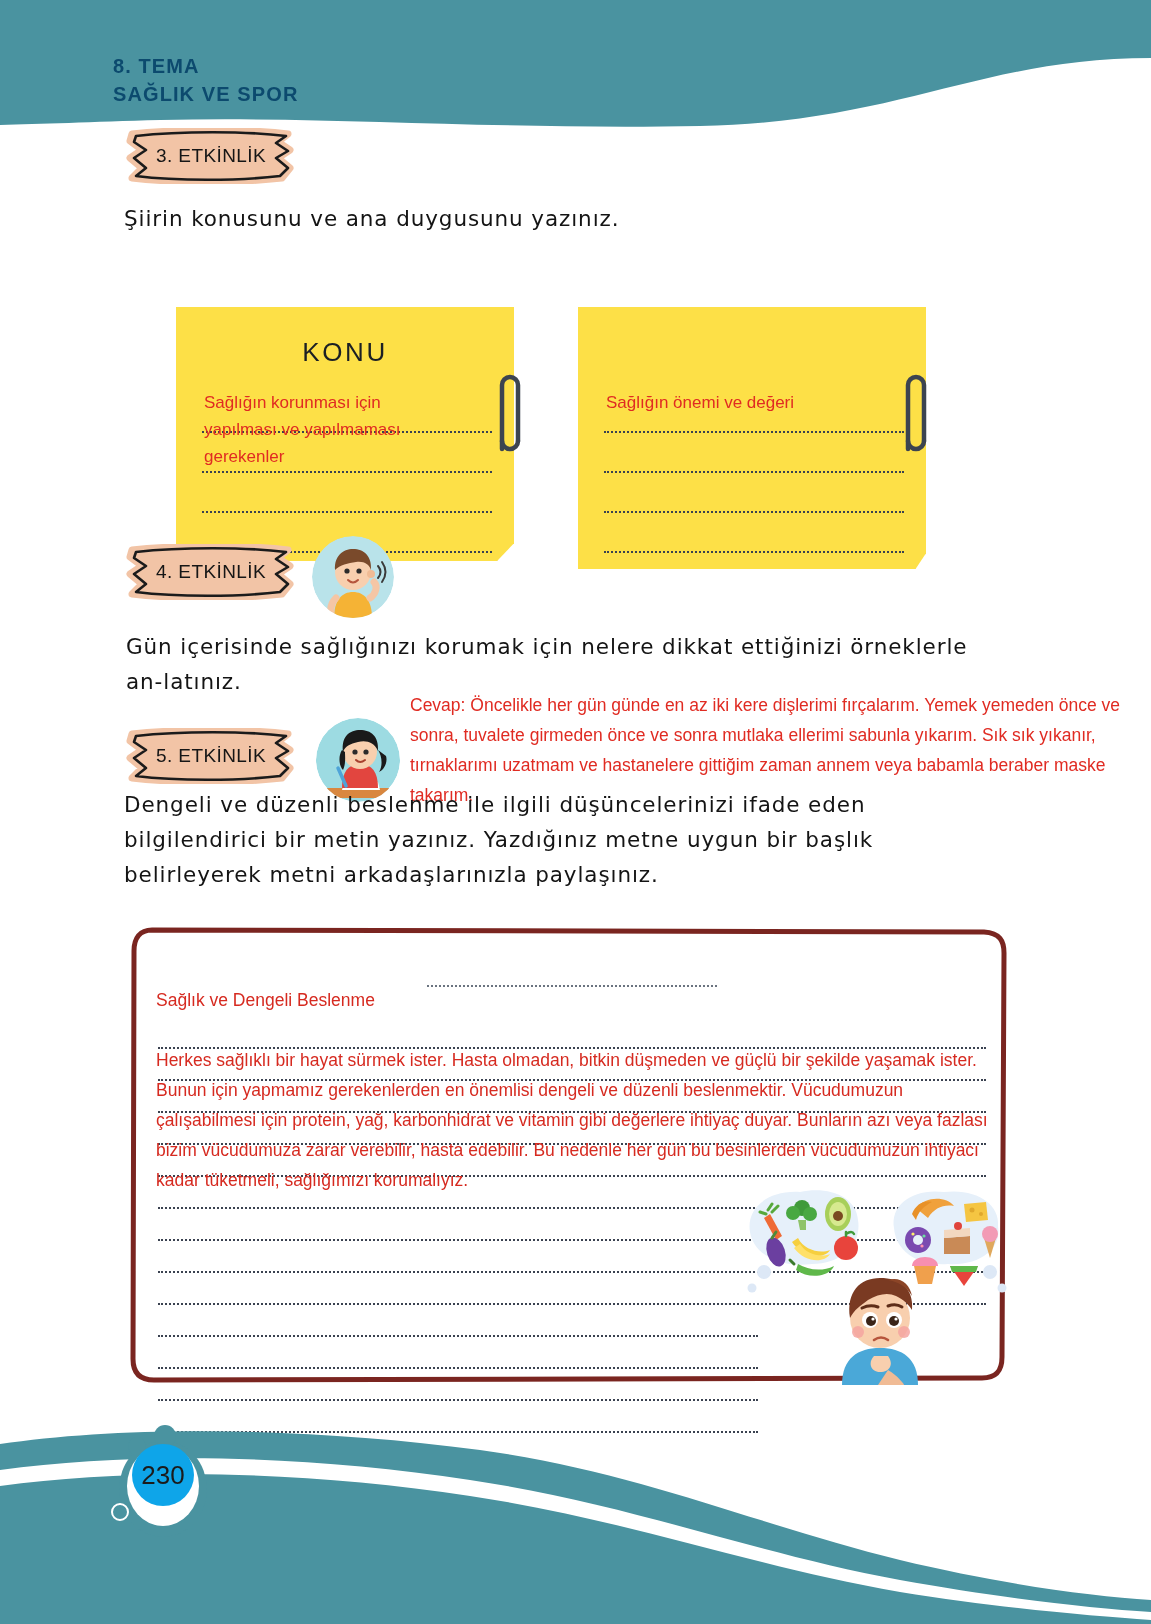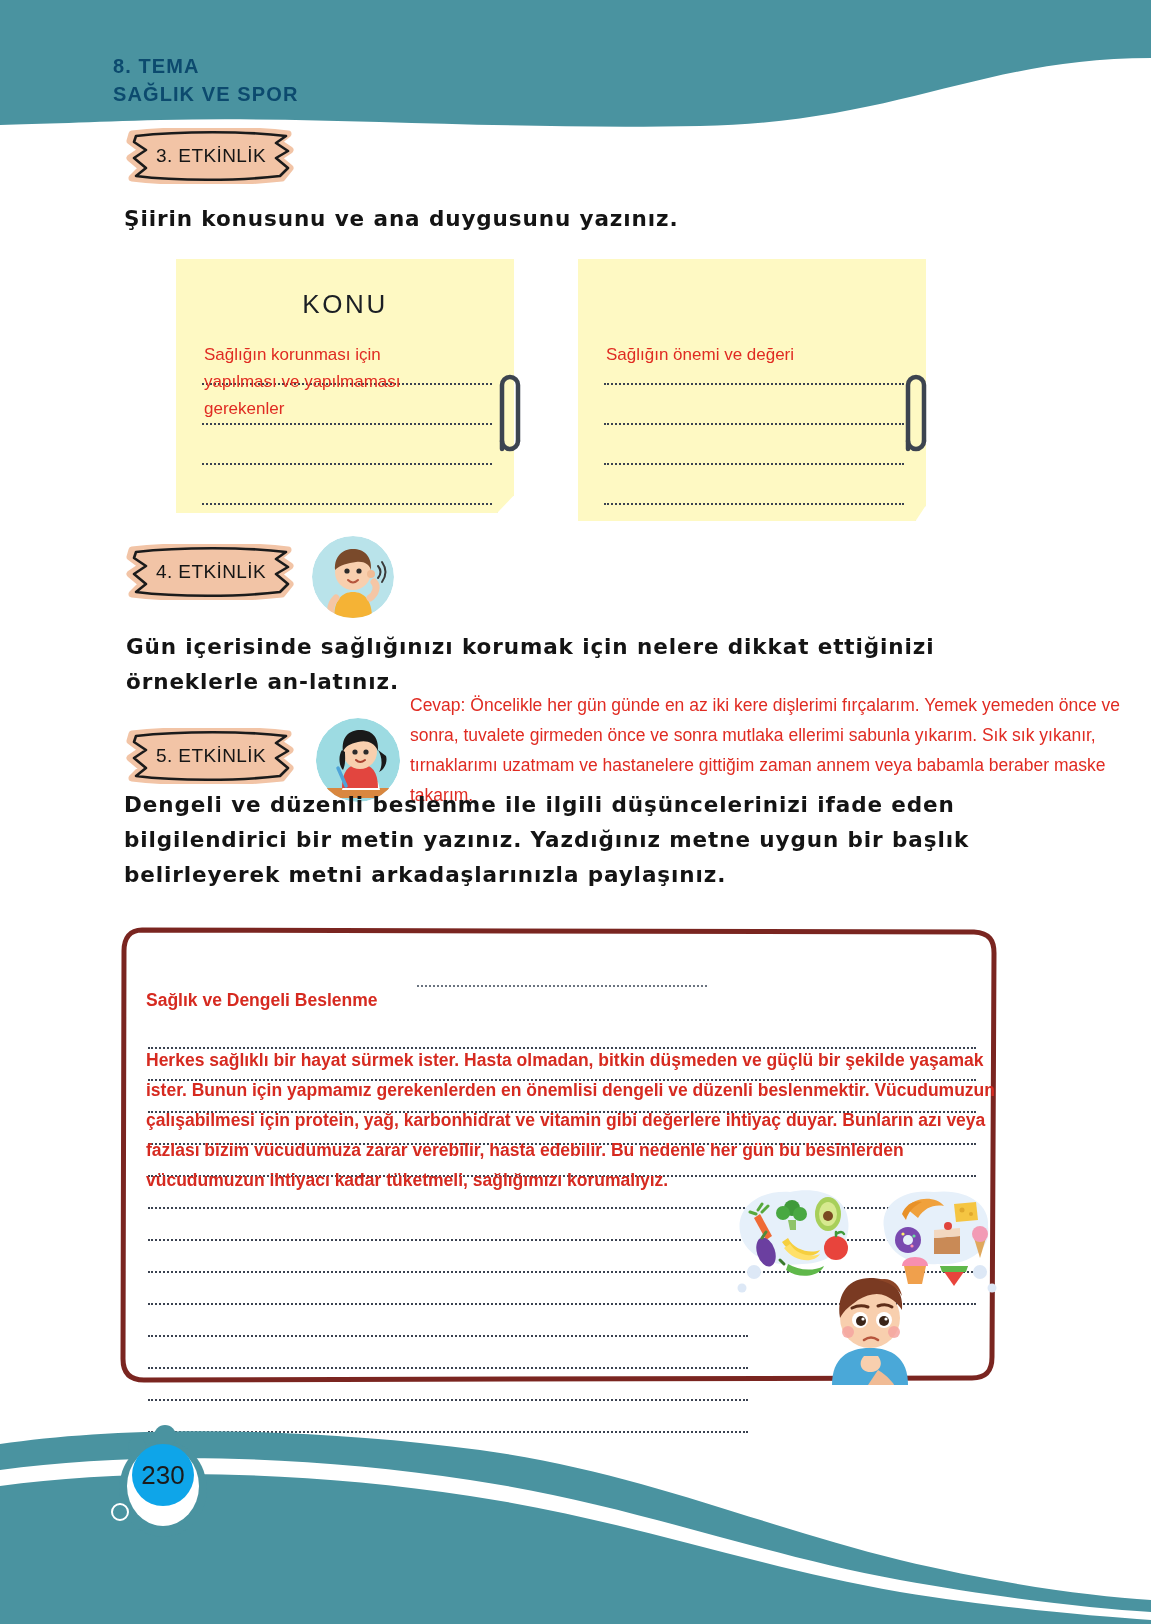--- a/index.html
+++ b/index.html
@@ -93,28 +93,29 @@
     box-sizing: border-box;
   }
 
   
   .instruction {
     font-family: "DejaVu Sans", sans-serif;
     font-size: 21.5px;
     color: #141414;
     letter-spacing: 0.9px;
     line-height: 1.62;
-    font-weight: 700;
+    font-weight: 400;
   }
 
   
   .note-card {
     position: absolute;
-    background: #fef9c3;
+    background: #fde047;
     box-shadow: 3px 4px 7px rgba(0,0,0,0.17);
+    margin-top: 48px;
   }
   .note-title {
     text-align: center;
     font-family: "Liberation Sans", sans-serif;
     font-size: 26px;
     letter-spacing: 2.6px;
     color: #1b1f24;
     padding-top: 30px;
   }
   .note-lines {
@@ -154,25 +155,24 @@
     position: absolute;
     color: #e02b22;
     font-family: "Liberation Sans", sans-serif;
     font-size: 17.5px;
     line-height: 30px;
   }
 
   
   .writebox {
     position: absolute;
-    left: 118px;
+    left: 128px;
     top: 925px;
     width: 880px;
     height: 460px;
-    font-weight: bold;
   }
   .writebox-border {
     position: absolute;
     inset: 0;
   }
   .writebox-inner {
     position: absolute;
     left: 30px;
     top: 30px;
     right: 22px;

